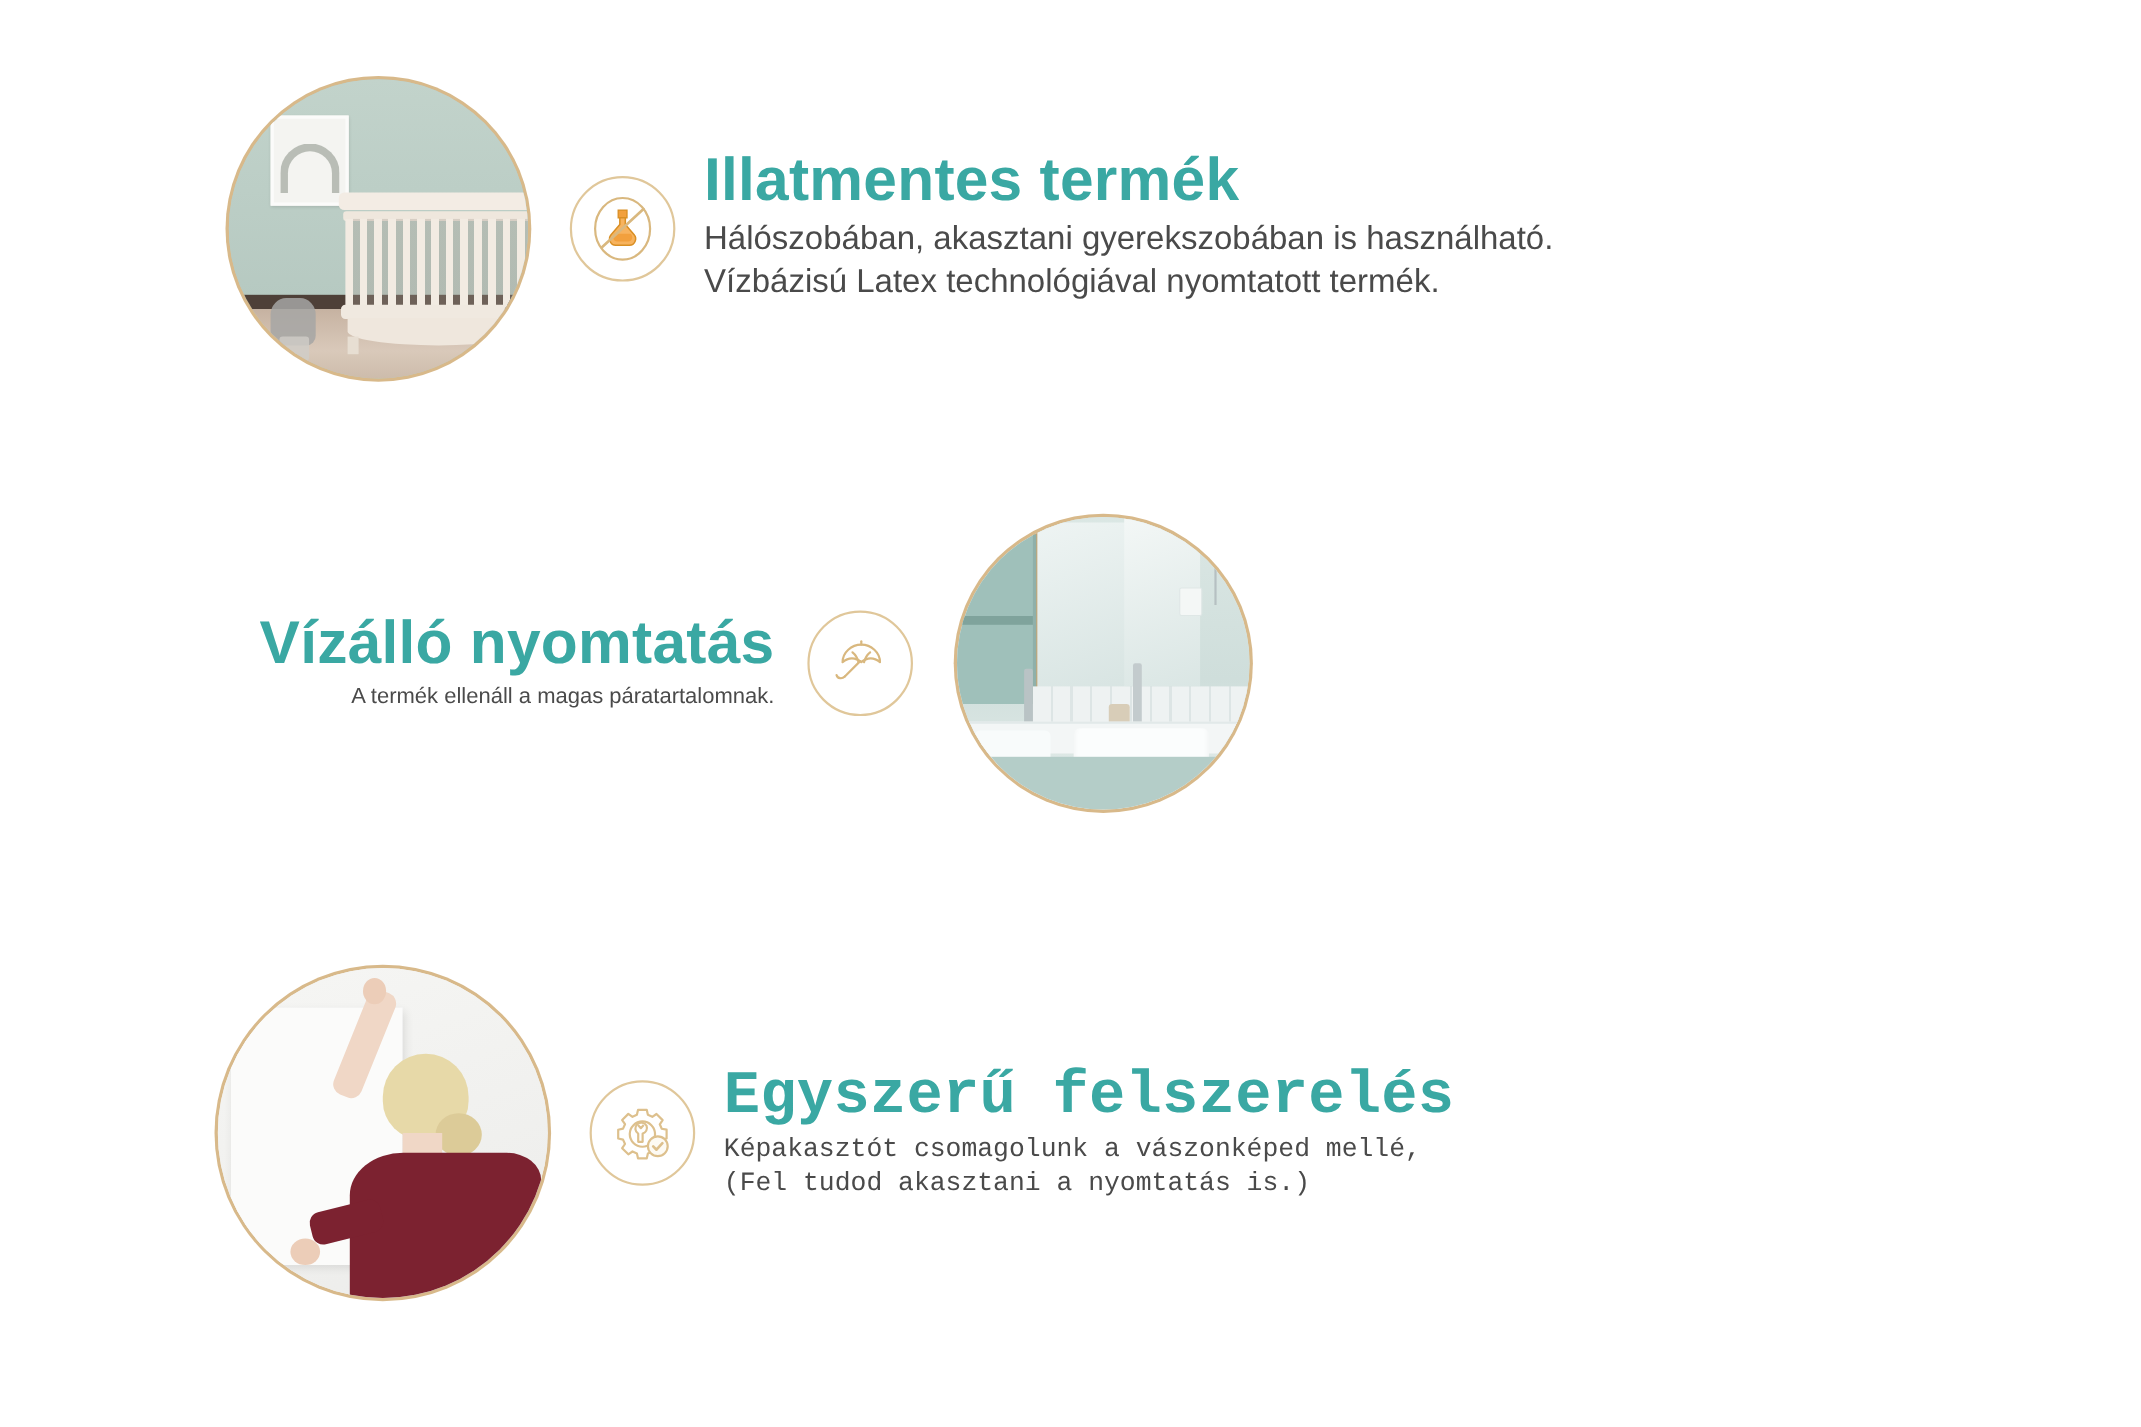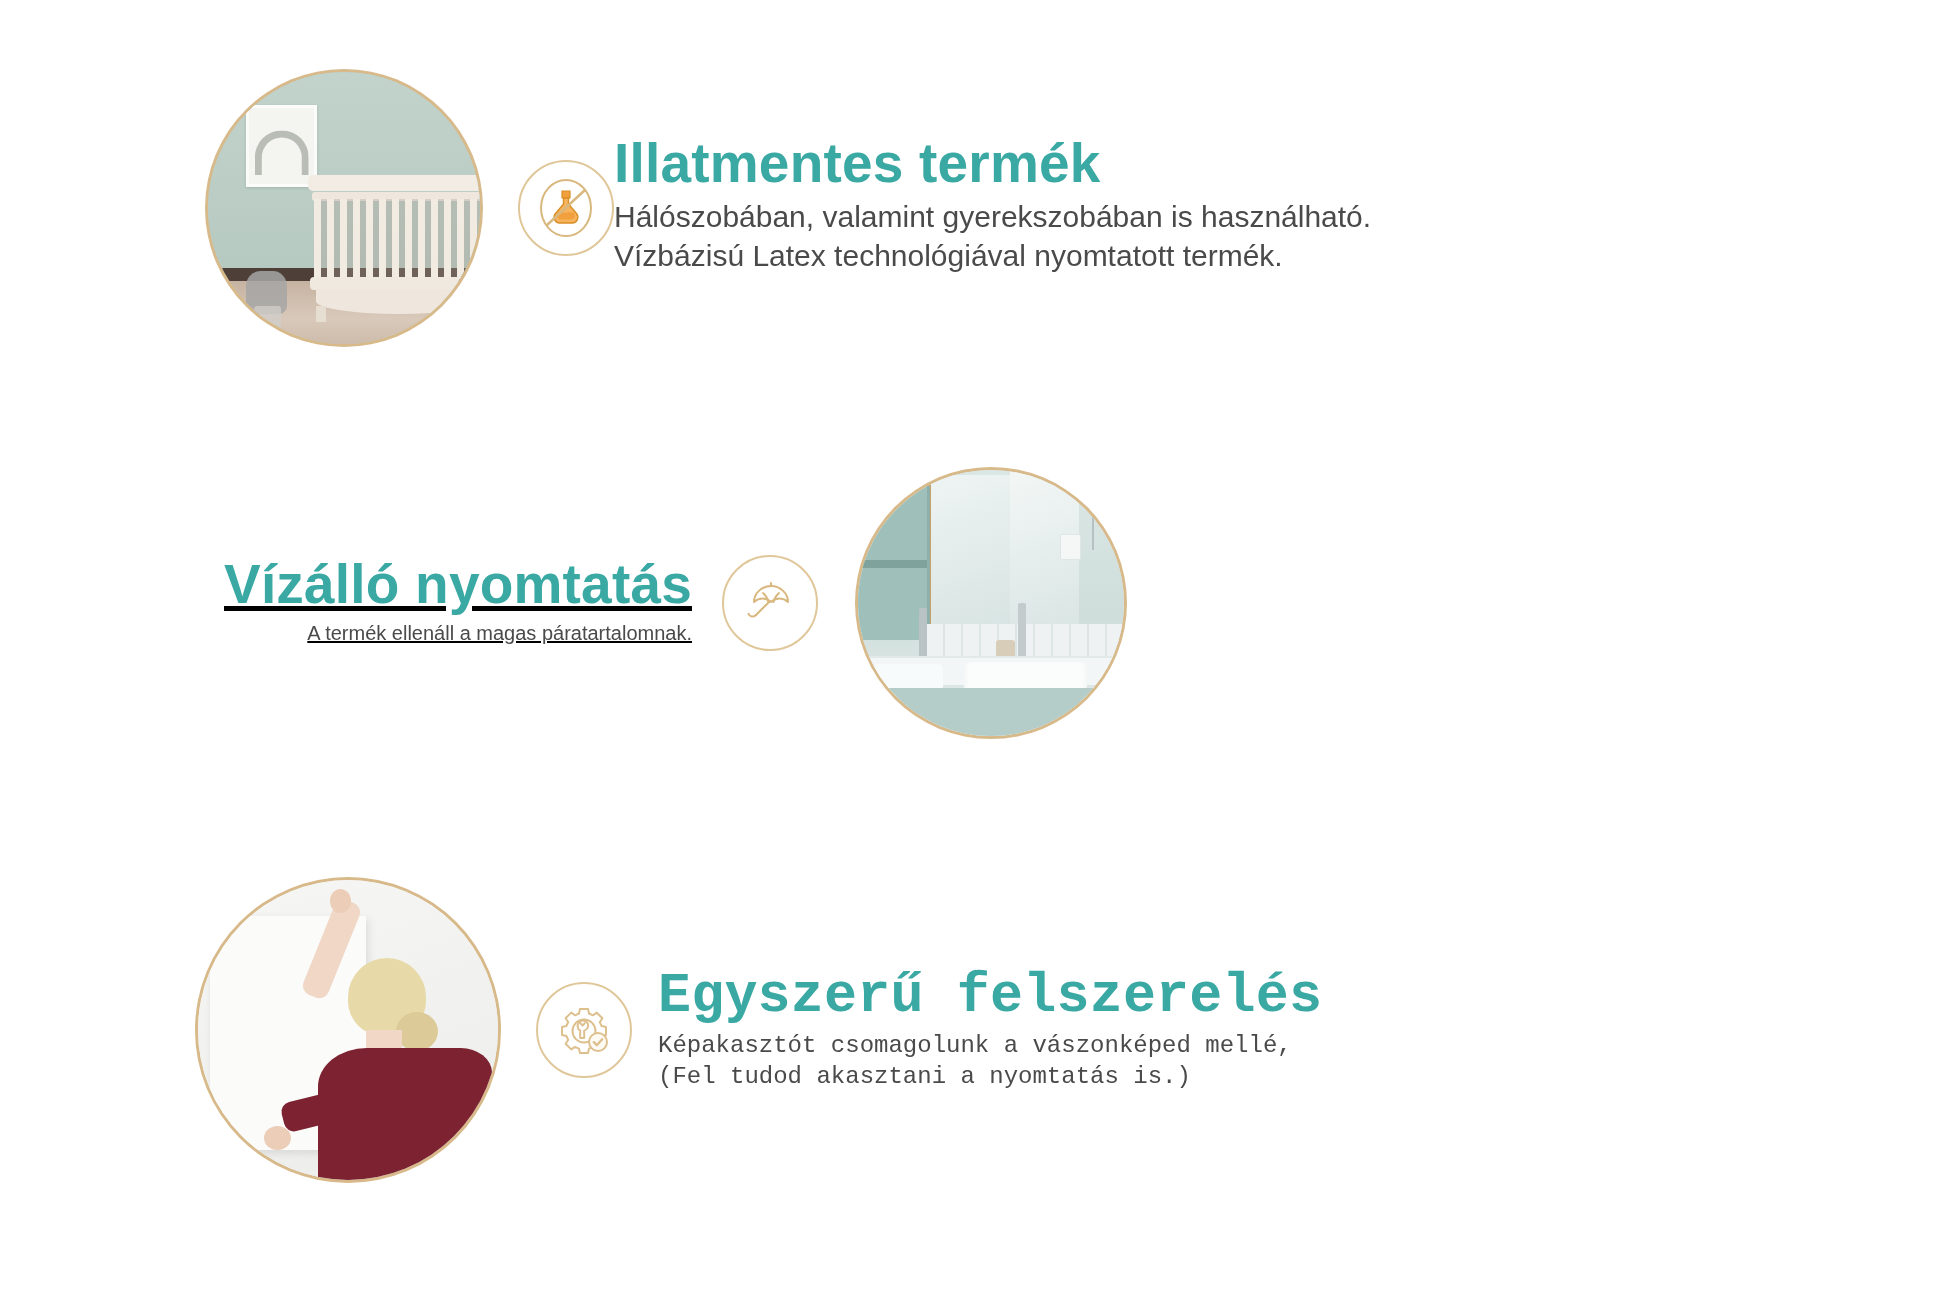--- a/index.html
+++ b/index.html
@@ -96,26 +96,26 @@
     color:#4a4a4a;
     line-height:1.30;
     white-space:nowrap;
     margin:0;
   }
 
   
   #sec1{left:208px;top:72px;}
   #sec1 .photo-circle{width:272px;height:272px;}
   #sec1 .icon-circle{width:92px;height:92px;margin-left:38px;}
-  #sec1 .txt{padding-bottom:6px;}
+  #sec1 .txt{margin-left:26px;padding-bottom:6px;}
   #sec1 .headline{font-size:55px;}
   #sec1 .bodyline{font-size:30px;}
 
   
-  #sec2{left:224px;top:470px;text-decoration:underline;}
+  #sec2{left:236px;top:470px;}
   #sec2 .txt{align-items:flex-end;text-align:right;padding-bottom:4px;}
   #sec2 .headline{font-size:55px;margin-bottom:6px;}
   #sec2 .bodyline{font-size:20px;}
   #sec2 .icon-circle{width:92px;height:92px;margin-left:30px;}
   #sec2 .photo-circle{width:266px;height:266px;margin-left:40px;}
 
   
   #sec3{left:198px;top:880px;font-family:Liberation Mono, monospace;}
   #sec3 .photo-circle{width:300px;height:300px;}
   #sec3 .icon-circle{width:92px;height:92px;margin-left:38px;}
@@ -153,21 +153,21 @@
       <ellipse cx="31" cy="31" rx="25" ry="28" fill="none" stroke="#d9b87f" stroke-width="2"></ellipse>
       <path d="M27 14h8v7h-8z" fill="#f2a03d" stroke="#d98f24" stroke-width="1.2"></path>
       <path d="M28.5 21v6l-8 9.5c-3 3.6-.6 9.5 4.2 9.5h12.6c4.8 0 7.2-5.9 4.2-9.5L33.5 27v-6z" fill="#f7b35e" stroke="#d98f24" stroke-width="1.4"></path>
       <path d="M23.5 35.5h15c2.4 2.6 1.2 7-2.4 7h-10c-3.6 0-4.9-4.4-2.6-7z" fill="#f2a03d"></path>
       <line x1="12" y1="48" x2="50" y2="13" stroke="#d9b87f" stroke-width="2.4" stroke-linecap="round"></line>
     </svg>
   </div>
 
   <div class="txt">
     <div class="headline">Illatmentes termék</div>
-    <div class="bodyline">Hálószobában, valamint gyerekszobában is használható.</div>
+    <div class="bodyline">Hálószobában, akasztani gyerekszobában is használható.</div>
     <div class="bodyline">Vízbázisú Latex technológiával nyomtatott termék.</div>
   </div>
 </div>
 
 <div class="feature" id="sec2">
 
   <div class="txt">
     <div class="headline">Vízálló nyomtatás</div>
     <div class="bodyline">A termék ellenáll a magas páratartalomnak.</div>
   </div>

